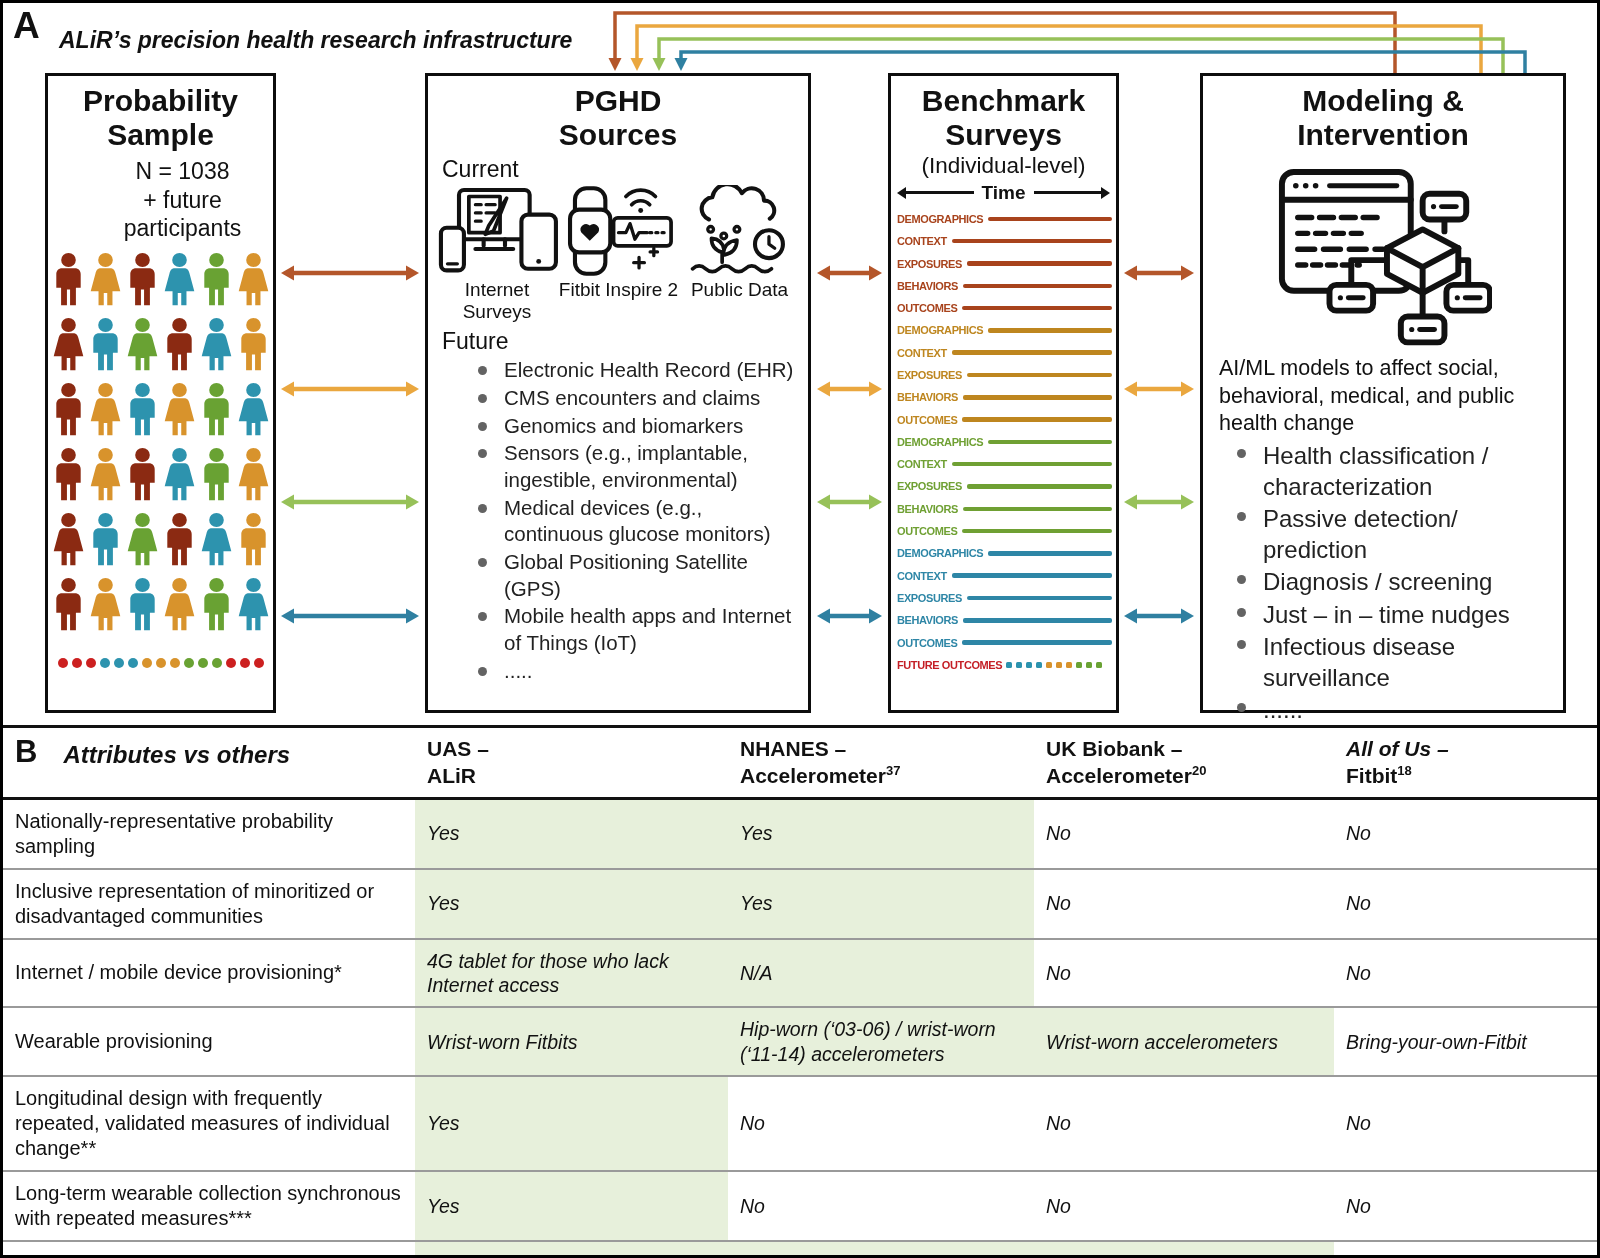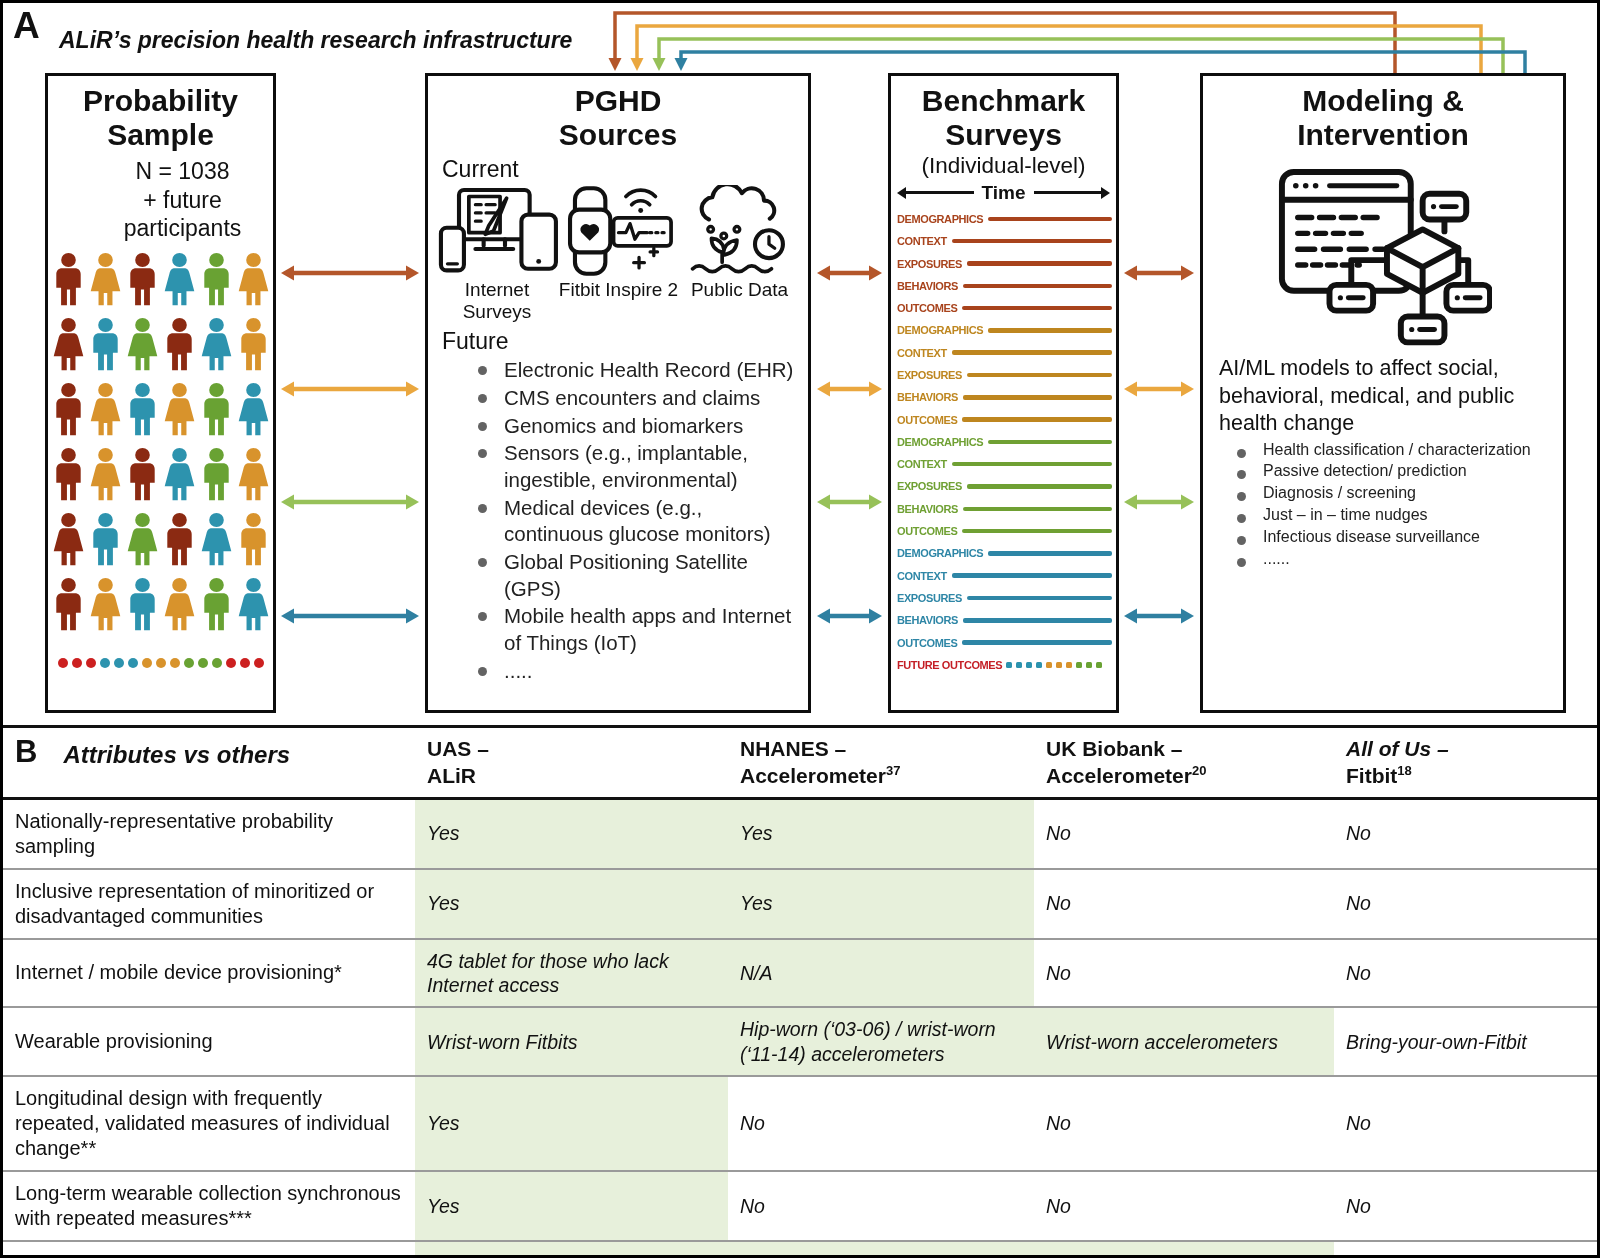--- a/index.html
+++ b/index.html
@@ -40,21 +40,21 @@
   .ta-label{margin:0 8px;font-weight:800;font-size:19px;}
   #benchmark-rows{margin:0 4px 0 6px;}
   .bench-row{display:flex;align-items:center;height:22.3px;}
   .bench-label{font-weight:800;font-size:11px;letter-spacing:-0.4px;white-space:nowrap;}
   .bench-line{flex:1;height:4.5px;border-radius:2px;margin-left:5px;}
   .future-dot{width:6px;height:6px;border-radius:1.5px;margin-left:4px;flex:none;}
   
   #model-icon-wrap{text-align:center;margin:12px 0 4px;}
   #model-desc{font-size:21.5px;line-height:1.28;margin:4px 10px 2px 16px;}
   #model-list{padding-left:34px;}
-  #model-list li{font-size:16px;}
+  #model-list li{font-size:24px;}
   
   #panelB{position:relative;}
   .tgrid{display:grid;grid-template-columns:412px 313px 306px 300px 1fr;}
   #thead{border-top:3px solid #111;border-bottom:3px solid #111;}
   .th{padding:7px 12px 7px 12px;font-size:21px;font-weight:800;line-height:1.3;}
   #th-label{display:flex;align-items:flex-start;gap:26px;padding-left:12px;}
   .b-label{font-size:31px;font-weight:800;line-height:1.1;}
   .tbl-title{font-size:24px;font-weight:800;font-style:italic;margin-top:4px;}
   .sup{font-size:13px;vertical-align:super;font-weight:800;}
   .it{font-style:italic;text-align:center;}

